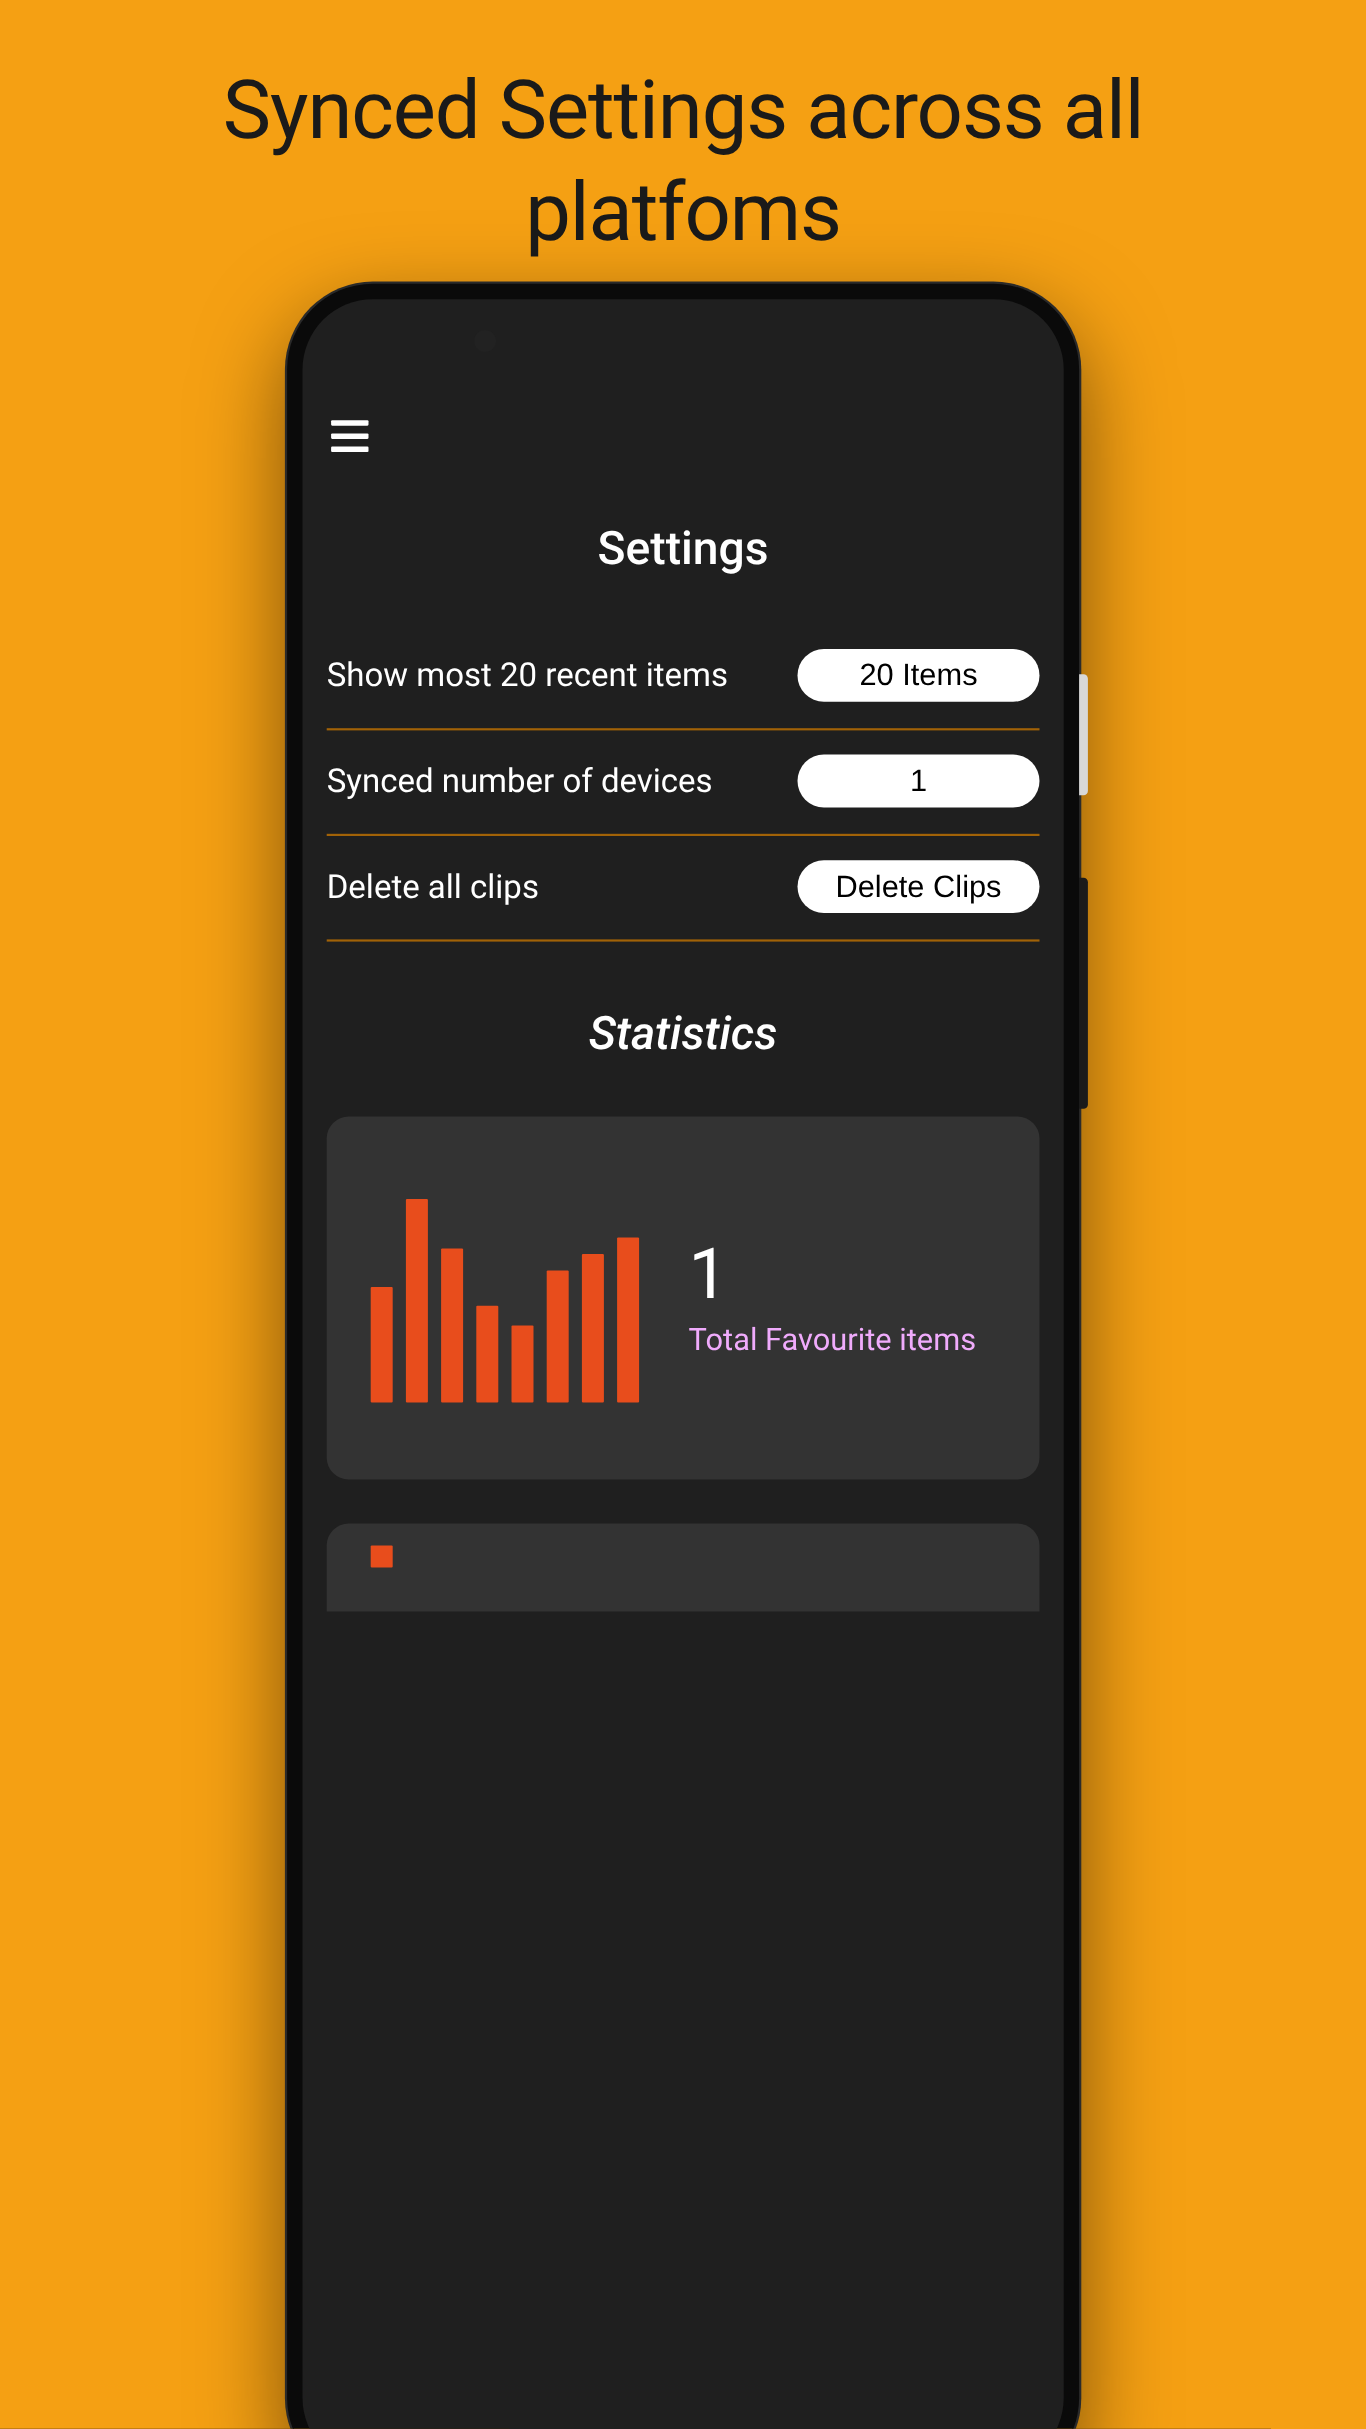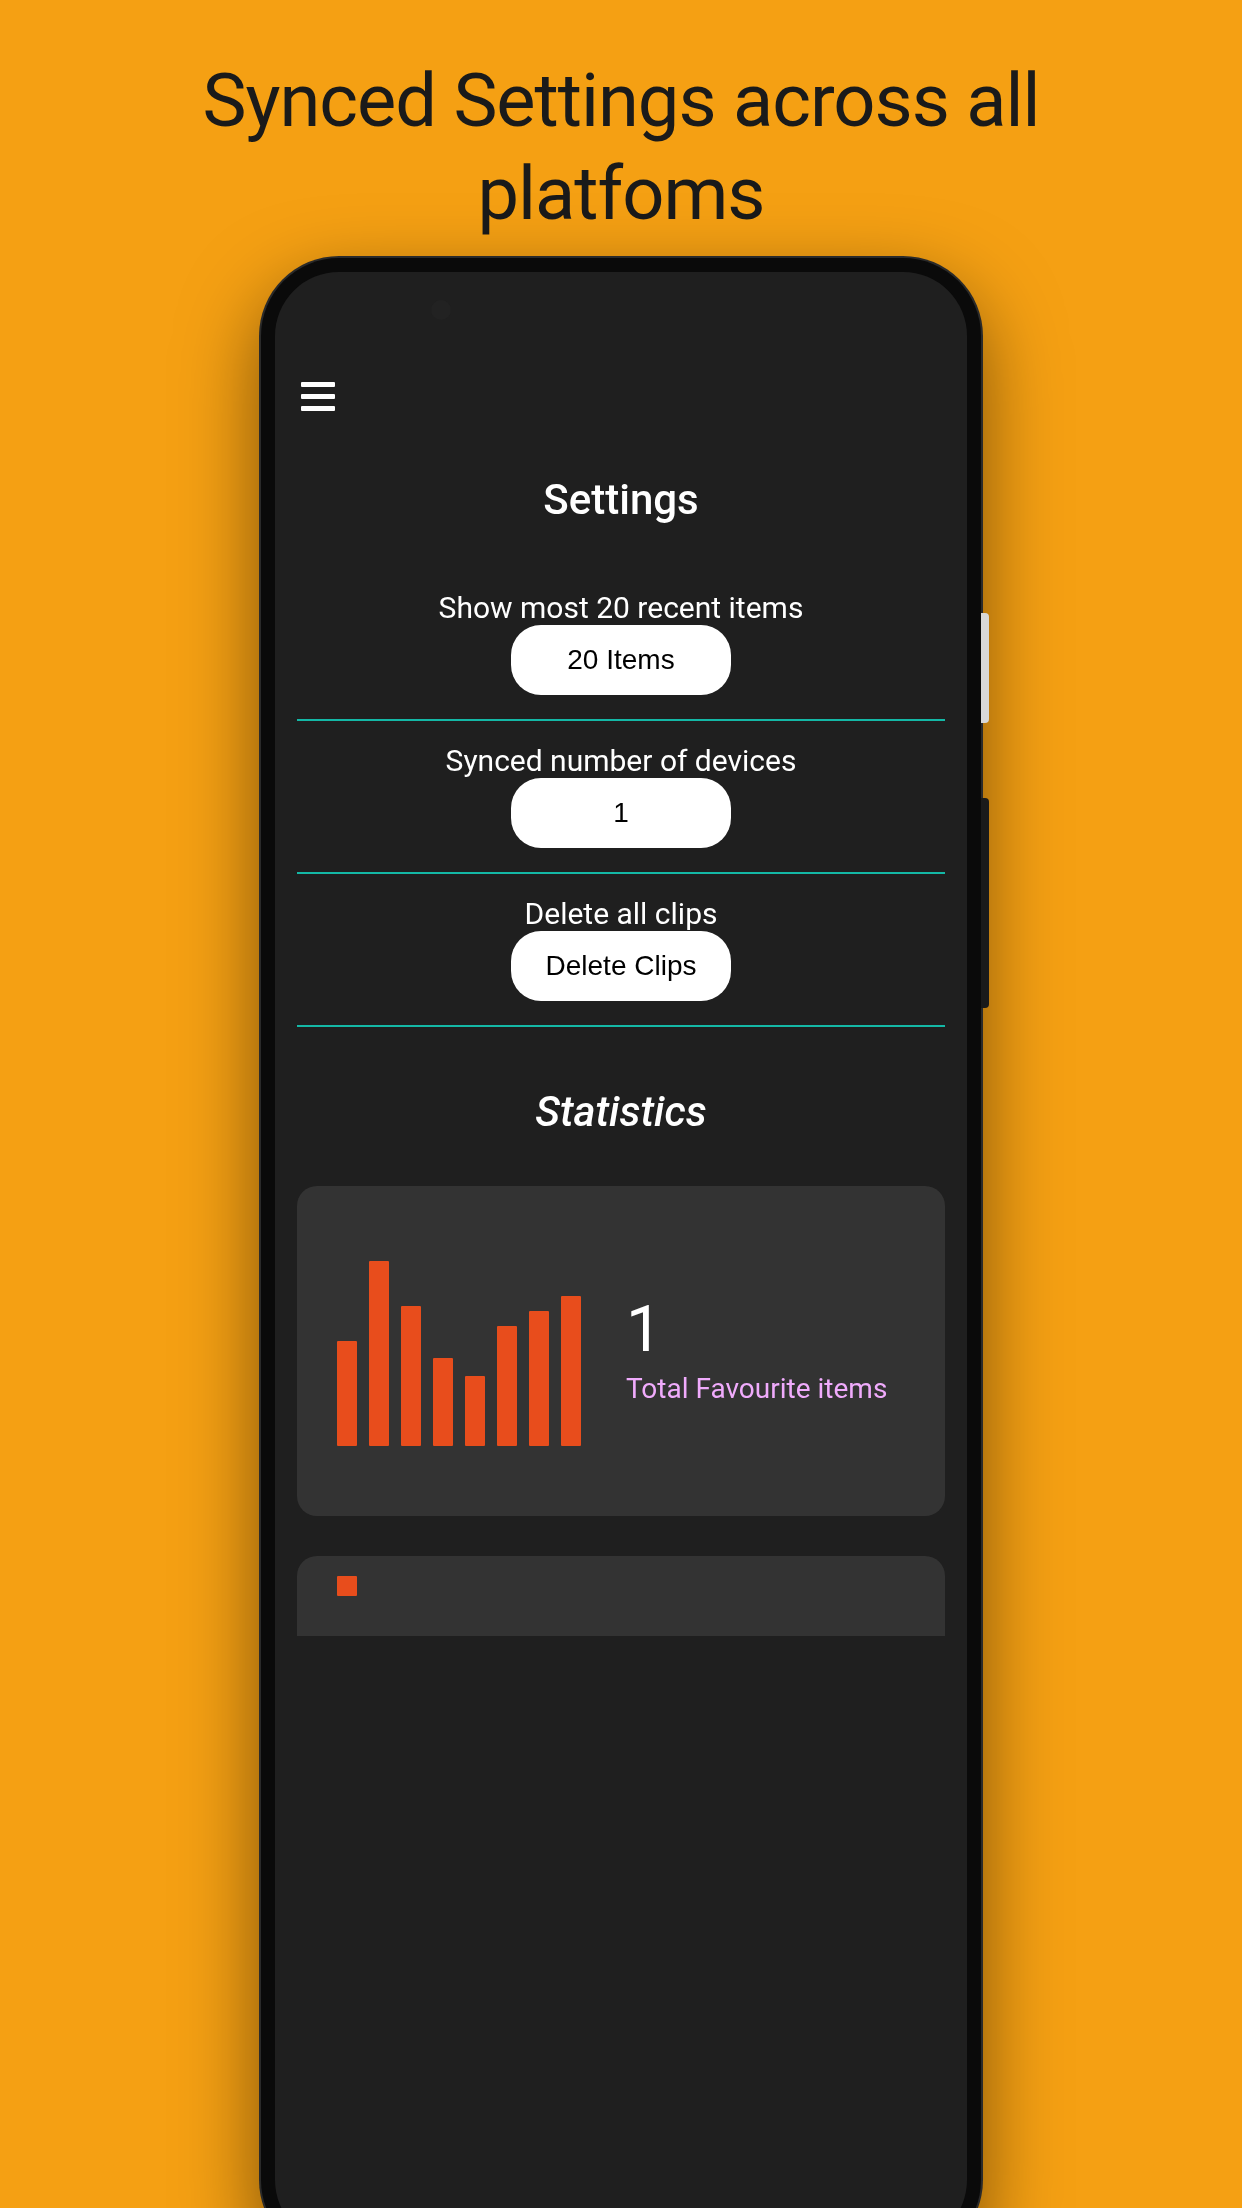--- a/index.html
+++ b/index.html
@@ -105,35 +105,34 @@
     font-size: 42px;
     font-weight: 500;
     text-align: center;
     margin: 56px 0 44px;
   }
   .setting-row {
     display: flex;
     align-items: center;
     justify-content: space-between;
     padding: 22px 0 24px;
-    border-bottom: 2px solid #14b8a6;
-    flex-direction: column;
+    border-bottom: 2px solid #a16207;
   }
   .setting-label {
     color: #fff;
     font-size: 30px;
     font-weight: 400;
   }
   .pill-button {
     background: #fff;
     color: #000;
     border: none;
     border-radius: 30px;
     min-width: 220px;
-    height: 70px;
+    height: 48px;
     font-size: 28px;
     font-weight: 500;
     display: flex;
     align-items: center;
     justify-content: center;
     cursor: pointer;
   }
   .stats-title {
     color: #fff;
     font-size: 42px;

